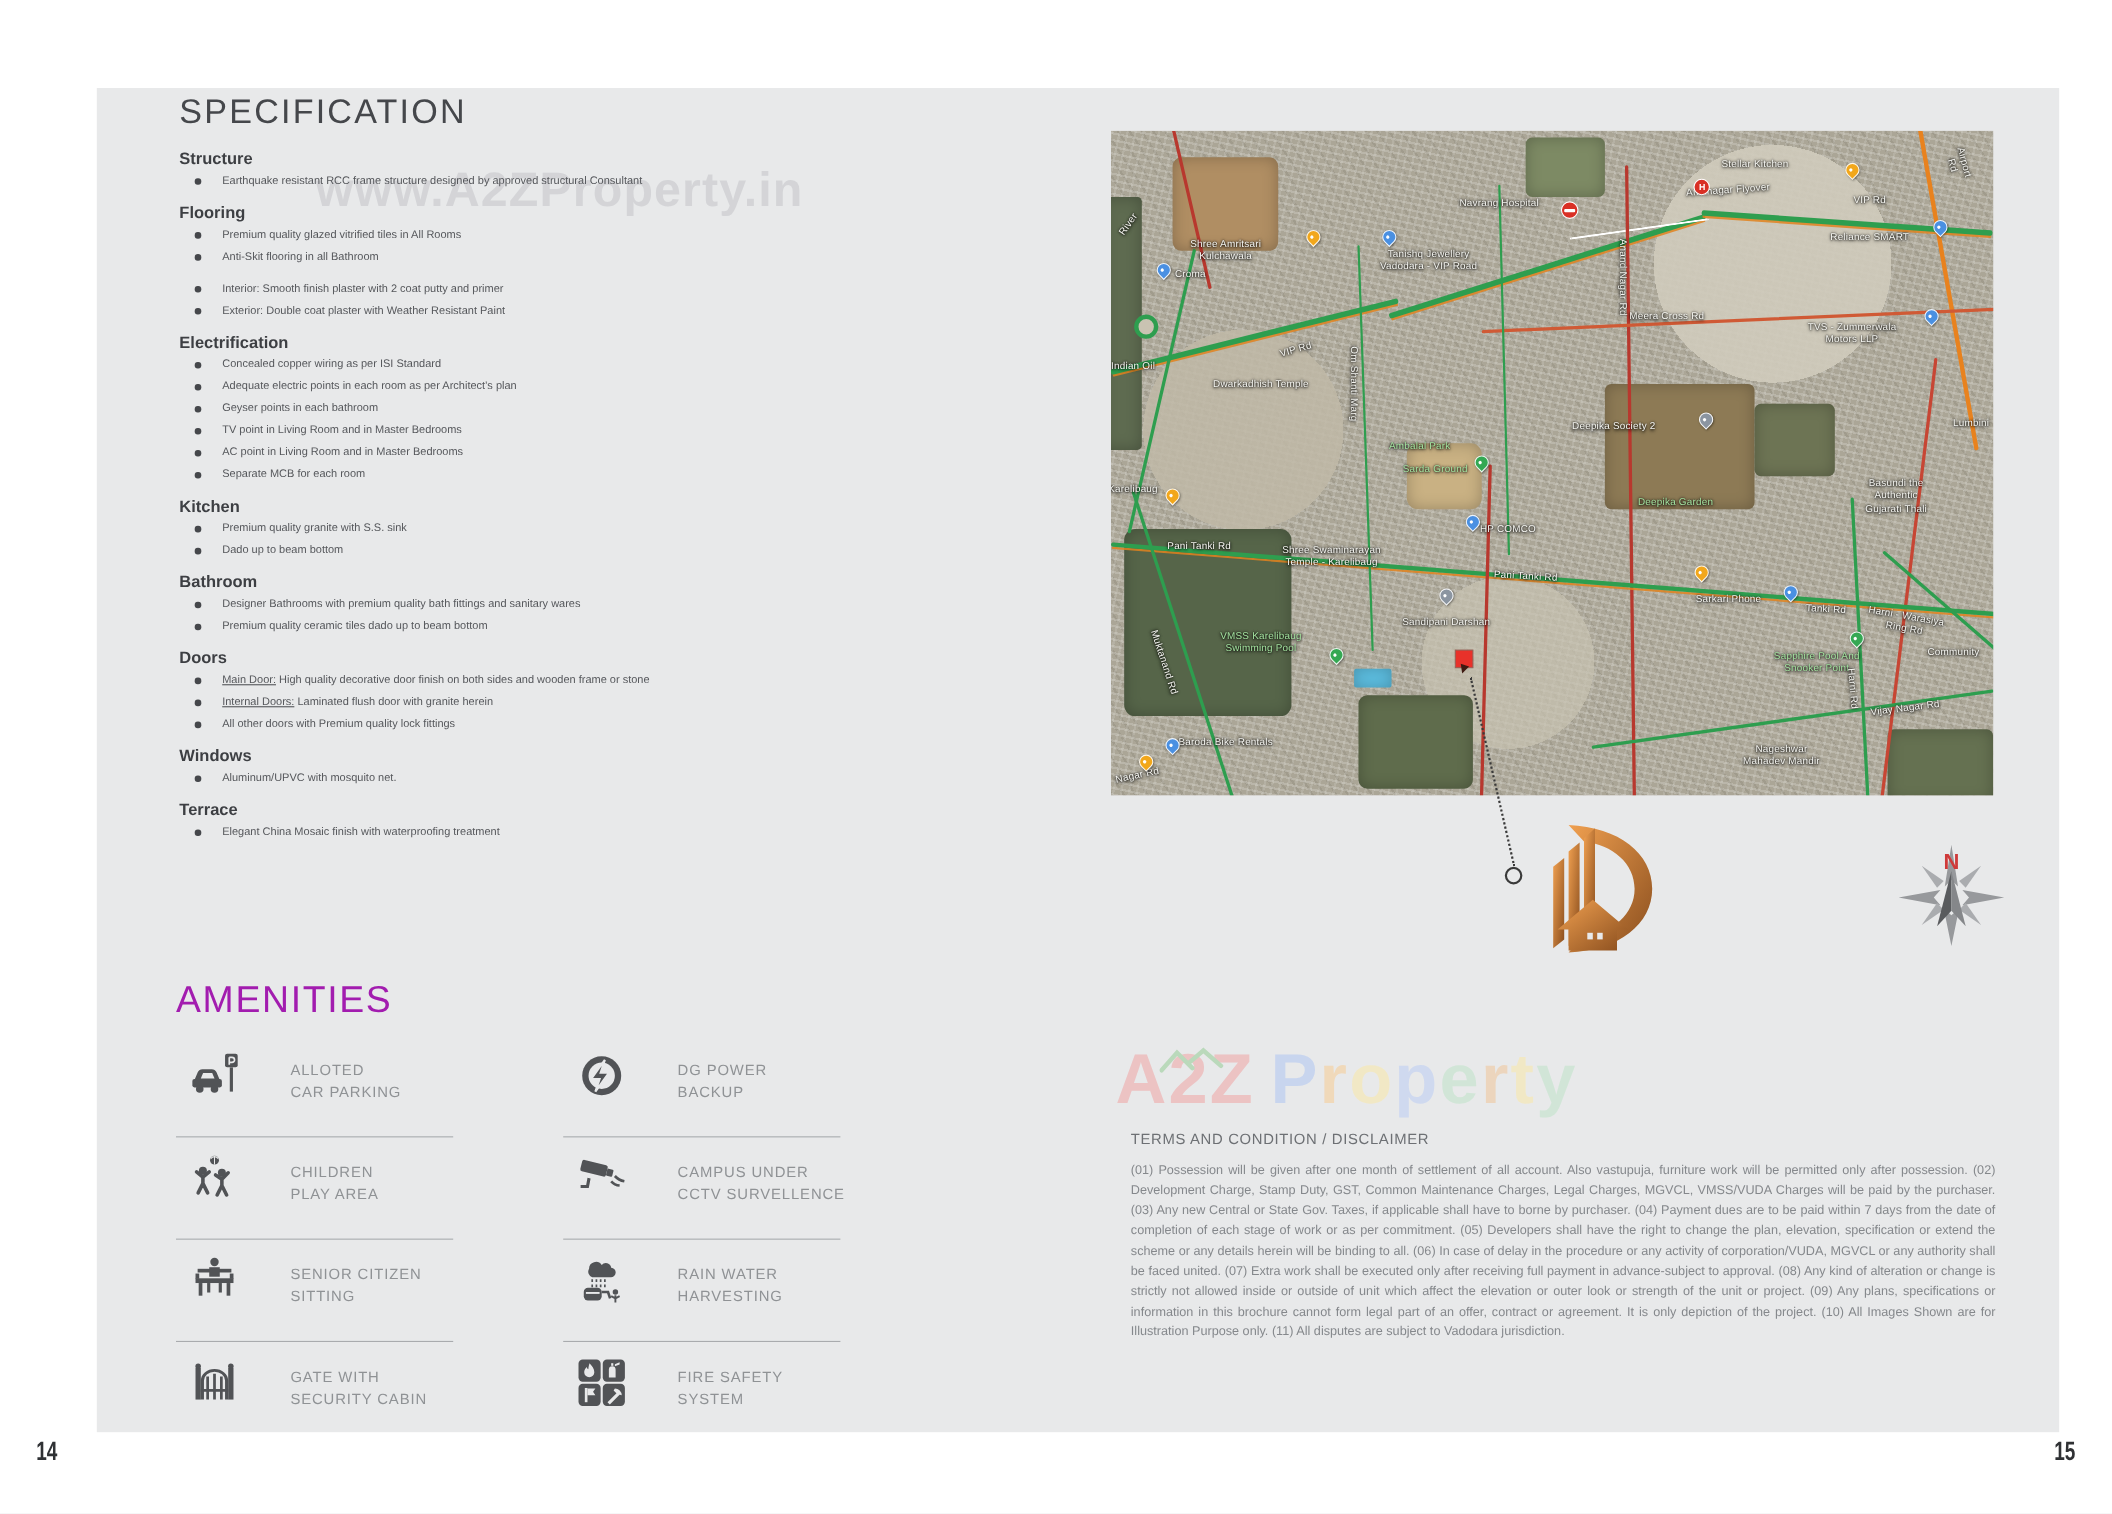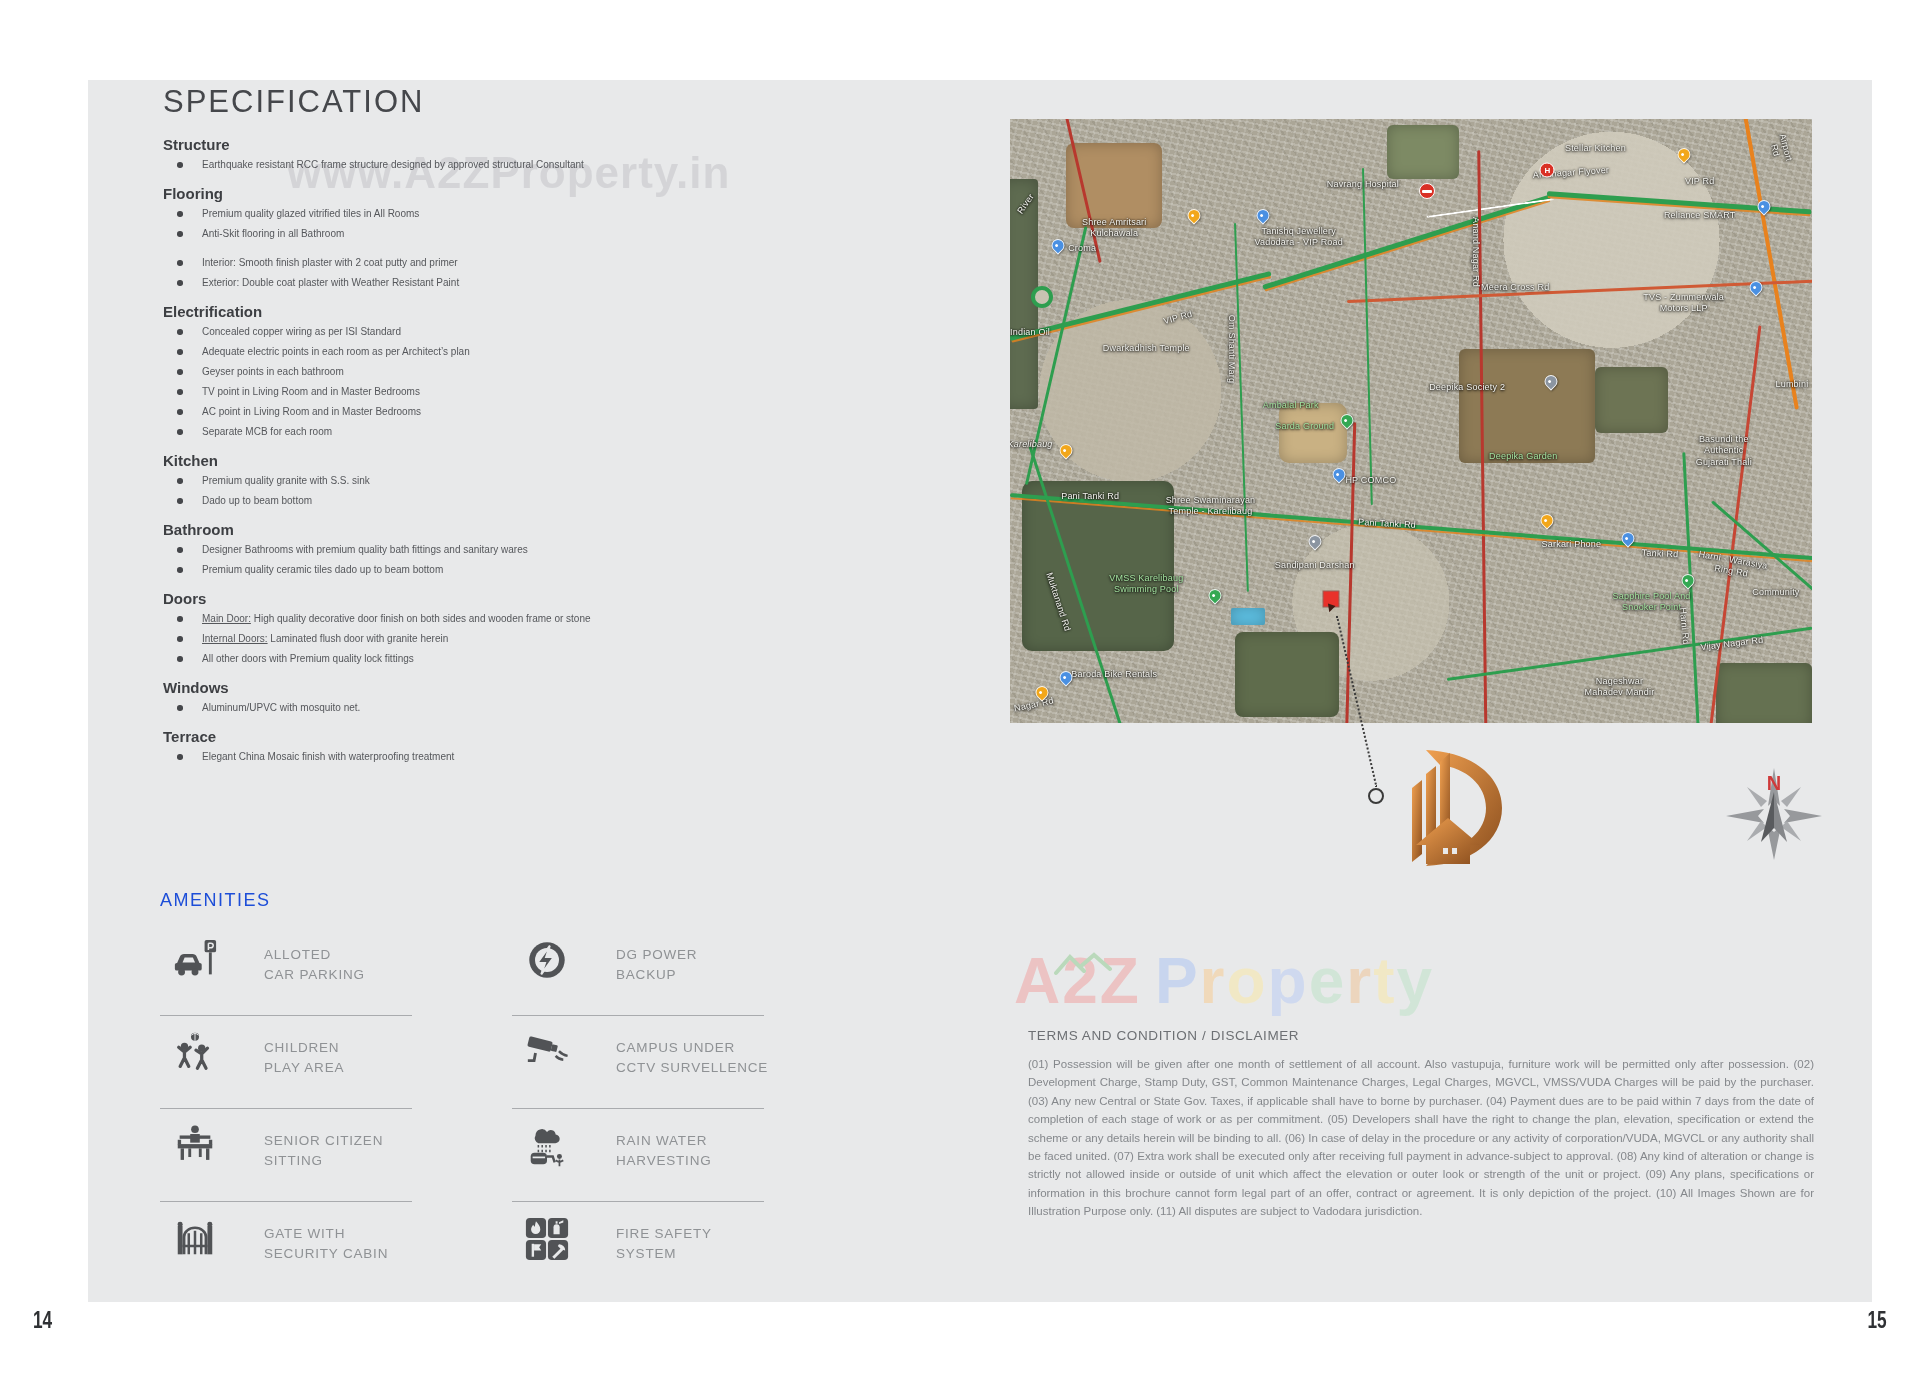--- a/index.html
+++ b/index.html
@@ -19,21 +19,21 @@
   .spec{position:absolute;left:163px;top:84px;width:690px;z-index:2;}
   .spec-title{font-size:31px;letter-spacing:2px;color:#45474b;font-weight:500;margin-bottom:16px;}
   .sec{margin-bottom:11px;}
   .sec-h{font-size:15px;font-weight:bold;color:#3d3f43;margin-bottom:3px;}
   .li{position:relative;padding-left:39px;font-size:10px;color:#55575b;line-height:18px;margin-bottom:2px;}
   .li .dot{position:absolute;left:14px;top:6px;width:5.5px;height:5.5px;border-radius:50%;background:#45474b;}
   .lead{text-decoration:underline;}
 
   
   .amen{position:absolute;left:160px;top:890px;width:680px;z-index:2;}
-  .amen-title{font-size:18px;letter-spacing:1.5px;color:#1d4ed8;font-weight:500;margin-bottom:26px;}
+  .amen-title{font-size:34px;letter-spacing:1.5px;color:#a21caf;font-weight:500;margin-bottom:26px;}
   .amen-grid{display:grid;grid-template-columns:352px 310px;grid-auto-rows:93px;}
   .am-cell{position:relative;display:flex;align-items:flex-start;}
   .am-cell.divider::after{content:'';position:absolute;left:0;bottom:14px;width:252px;height:1px;background:#a9abae;}
   .am-ic{width:70px;display:flex;justify-content:center;flex-shrink:0;margin-right:34px;}
   .am-lb{font-size:13.5px;color:#8f9295;letter-spacing:.8px;line-height:1.45;padding-top:8px;}
 
   
   .map{position:absolute;left:1010px;top:119px;width:802px;height:604px;overflow:hidden;z-index:2;
        background-color:#aba697;
        background-image:
@@ -371,21 +371,21 @@
 Motors LLP</div>
     <div class="mlabel" style="left: 17%; top: 38%; transform: translate(-50%, -50%) rotate(0deg);">Dwarkadhish Temple</div>
     <div class="mlabel" style="left: 2.5%; top: 35.5%; transform: translate(-50%, -50%) rotate(0deg);">Indian Oil</div>
     <div class="mlabel" style="left: 57%; top: 44.5%; transform: translate(-50%, -50%) rotate(0deg);">Deepika Society 2</div>
     <div class="mlabel mlabel-g" style="left: 35%; top: 47.5%; transform: translate(-50%, -50%) rotate(0deg);">Ambalal Park</div>
     <div class="mlabel mlabel-g" style="left: 36%; top: 51%; transform: translate(-50%, -50%) rotate(0deg); padding-left: 12px;">Sarda Ground</div>
     <div class="mlabel" style="left: 58%; top: 22%; transform: translate(-50%, -50%) rotate(90deg);">Anand Nagar Rd</div>
     <div class="mlabel" style="left: 27.5%; top: 38%; transform: translate(-50%, -50%) rotate(90deg);">Om Shanti Marg</div>
     <div class="mlabel" style="left: 96%; top: 5%; transform: translate(-50%, -50%) rotate(75deg);">Airport Rd</div>
     <div class="mlabel" style="left: 2%; top: 14%; transform: translate(-50%, -50%) rotate(-55deg);">River</div>
-    <div class="mlabel" style="left: 2.5%; top: 54%; transform: translate(-50%, -50%) rotate(0deg); font-style: italic;">Karelibaug</div>
+    <div class="mlabel" style="left: 2.5%; top: 54%; transform: translate(-50%, -50%) rotate(0deg);">Karelibaug</div>
     <div class="mlabel" style="left: 10%; top: 62.5%; transform: translate(-50%, -50%) rotate(0deg);">Pani Tanki Rd</div>
     <div class="mlabel" style="left: 25%; top: 64%; transform: translate(-50%, -50%) rotate(0deg);">Shree Swaminarayan
 Temple - Karelibaug</div>
     <div class="mlabel" style="left: 45%; top: 60%; transform: translate(-50%, -50%) rotate(0deg);">HP COMCO</div>
     <div class="mlabel" style="left: 47%; top: 67%; transform: translate(-50%, -50%) rotate(3deg);">Pani Tanki Rd</div>
     <div class="mlabel mlabel-g" style="left: 64%; top: 56%; transform: translate(-50%, -50%) rotate(0deg);">Deepika Garden</div>
     <div class="mlabel" style="left: 89%; top: 55%; transform: translate(-50%, -50%) rotate(0deg);">Basundi the Authentic
 Gujarati Thali</div>
     <div class="mlabel" style="left: 70%; top: 70.5%; transform: translate(-50%, -50%) rotate(0deg);">Sarkari Phone</div>
     <div class="mlabel" style="left: 81%; top: 72%; transform: translate(-50%, -50%) rotate(3deg);">Tanki Rd</div>

